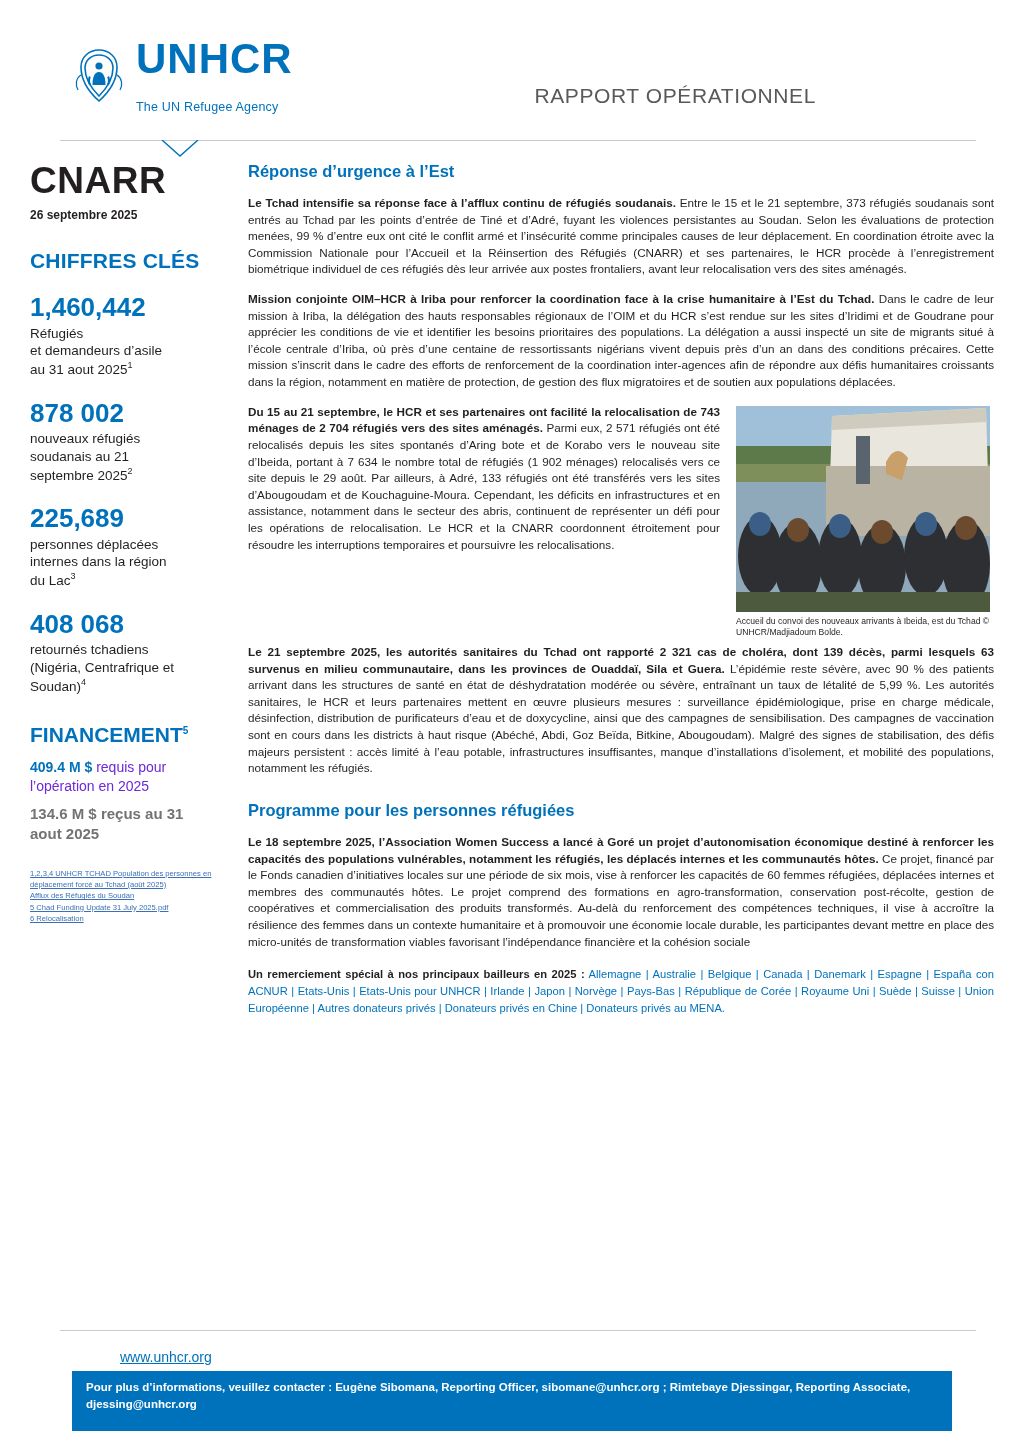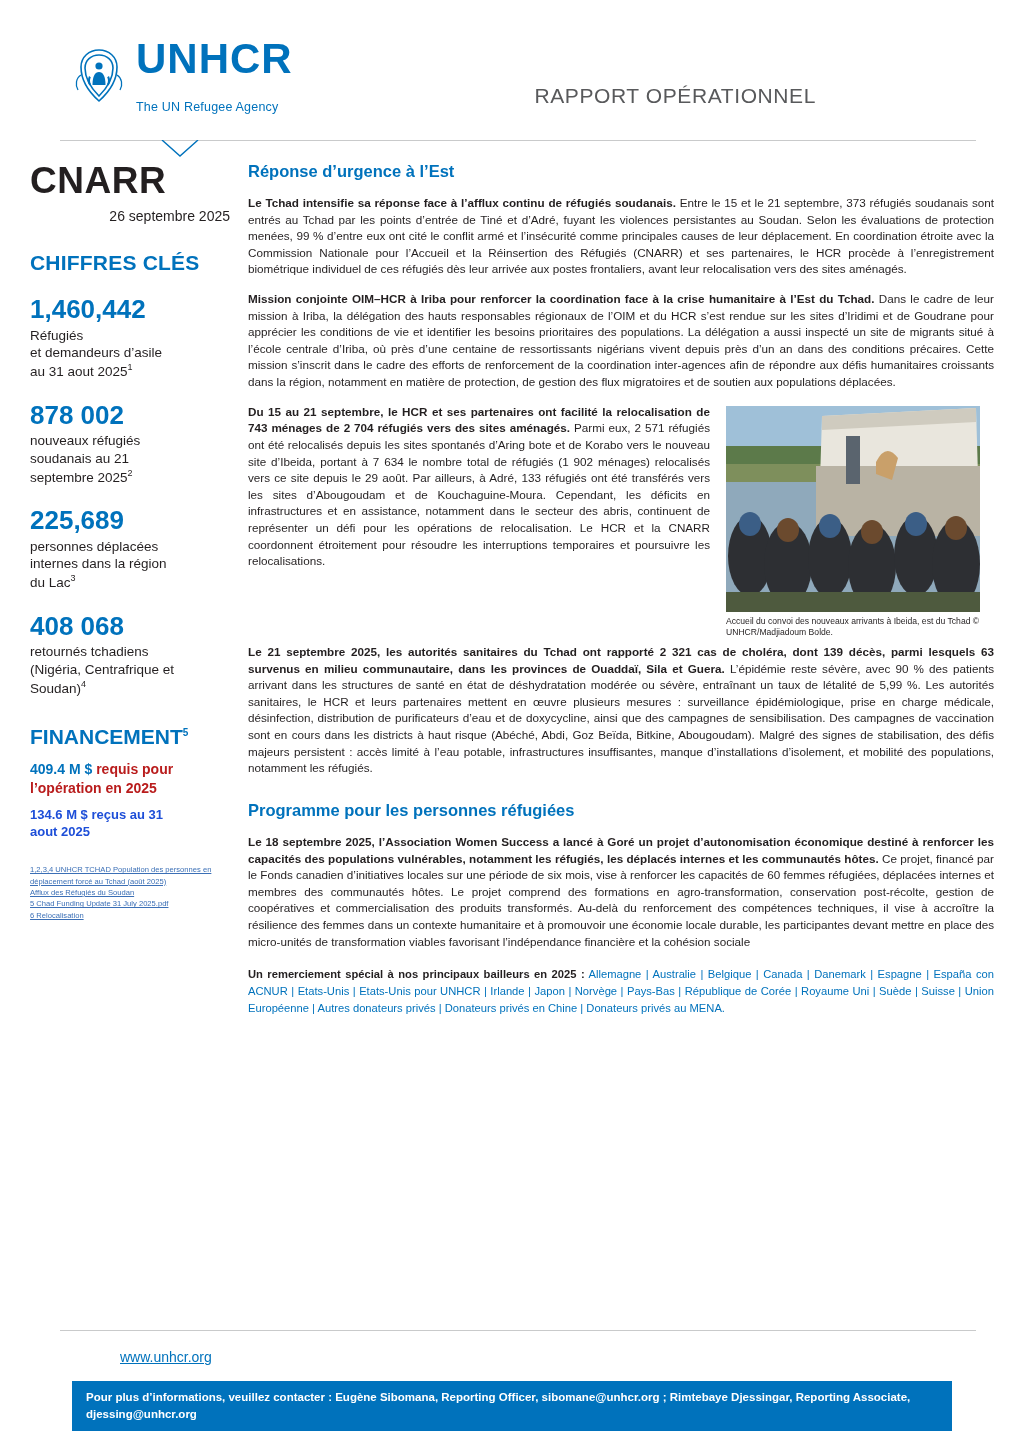--- a/index.html
+++ b/index.html
@@ -41,40 +41,40 @@
   }
 
   
   .left-col {
     position:absolute; left:30px; top:162px; width:200px;
   }
   .country-name {
     font-size:37px; font-weight:bold; color:#231f20; letter-spacing:0.5px; line-height:1;
   }
   .doc-date {
-    font-size:14px; font-weight:normal; color:#231f20; margin-top:9px;text-align:right;
+    font-size:12px; font-weight:bold; color:#231f20; margin-top:9px;
   }
   .section-head-blue {
     font-size:21px; font-weight:bold; color:#0072bc; margin-top:27px; letter-spacing:0.2px;
   }
   .stat-num {
     font-size:26px; font-weight:bold; color:#0072bc; margin-top:20px; line-height:1.1;
   }
   .stat-desc {
     font-size:13.5px; color:#231f20; line-height:1.32; margin-top:3px;
   }
   .stat-desc sup { font-size:9px; }
   .fin-head {
     font-size:21px; font-weight:bold; color:#0072bc; margin-top:28px;
   }
   .fin-head sup { font-size:10px; }
   .fin-req {
     font-size:14px; font-weight:bold; color:#0072bc; margin-top:11px; line-height:1.35;
   }
-  .fin-req .blk { color:#b91c1c; font-weight:bold; }
+  .fin-req .blk { color:#6d28d9; font-weight:normal; }
 
   
   .donut-wrap { position:relative; width:205px; height:200px; margin-top:14px; margin-left:-4px; }
   .donut {
     position:absolute; left:12px; top:4px; width:180px; height:180px; border-radius:50%;
     background:conic-gradient(#ffd500 0deg 118.8deg, #0072bc 118.8deg 360deg);
   }
   .donut::after {
     content:""; position:absolute; left:50%; top:50%; width:92px; height:92px;
     margin-left:-46px; margin-top:-46px; background:#ffffff; border-radius:50%;
@@ -83,21 +83,21 @@
     position:absolute; right:0; top:10px; width:112px; text-align:right;
     font-size:11.5px; color:#231f20; line-height:1.25;
   }
   .donut-lbl-fin b { display:block; font-size:12px; }
   .donut-lbl-non {
     position:absolute; left:4px; bottom:8px; width:150px;
     font-size:11.5px; color:#231f20; line-height:1.25;
   }
   .donut-lbl-non b { display:block; font-size:12px; }
   .fin-recv {
-    font-size:13px; font-weight:bold; color:#1d4ed8; margin-top:8px; line-height:1.32;
+    font-size:15px; font-weight:bold; color:#737373; margin-top:8px; line-height:1.32;
   }
 
   .footnotes {
     margin-top:24px; font-size:7.6px; line-height:1.5; color:#231f20;
   }
   .footnotes a { color:#3b6fb6; text-decoration:underline; }
   .footnotes .fn-line { display:block; }
 
   
   .right-col {
@@ -106,21 +106,21 @@
   h2.blue-head {
     font-size:16.5px; font-weight:bold; color:#0072bc; margin:0 0 14px 0;
   }
   h2.blue-head.second { margin-top:24px; }
   p.body {
     font-size:11.7px; line-height:1.42; text-align:justify; margin:0 0 13px 0; color:#231f20;
   }
   p.body b { font-weight:bold; }
 
   .photo-block {
-    float:right; width:254px; margin:2px 14px 6px 16px;
+    float:right; width:254px; margin:2px 4px 6px 16px;
   }
   .photo {
     width:254px; height:206px; position:relative; overflow:hidden; background:#6f8da3;
   }
   .photo svg { display:block; }
   .photo-cap {
     font-size:8.6px; color:#231f20; line-height:1.3; margin-top:4px;
   }
 
   .donors {
@@ -130,21 +130,21 @@
   .donors .d { color:#0072bc; }
 
   
   .footer-rule {
     position:absolute; left:60px; bottom:118px; width:916px; height:1px; background:#c9cacb;
   }
   .footer-url {
     position:absolute; left:120px; bottom:84px; font-size:14px; color:#0072bc;
   }
   .footer-bar {
-    position:absolute; left:72px; bottom:18px; width:880px; height:50px;
+    position:absolute; left:72px; bottom:18px; width:880px; height:60px;
     background:#0072bc; color:#ffffff; font-size:11.5px; font-weight:bold;
     padding:8px 14px; line-height:1.5;
   }
   .clearfix::after { content:""; display:table; clear:both; }
 </style>
 </head>
 <body>
 
 <div class="page">
 

